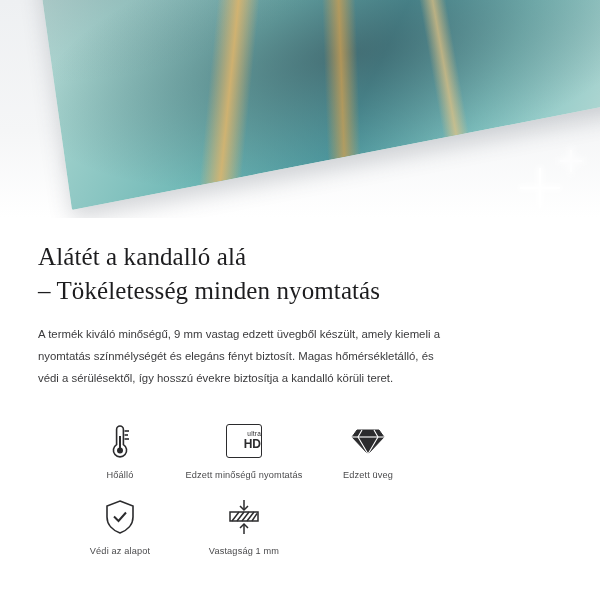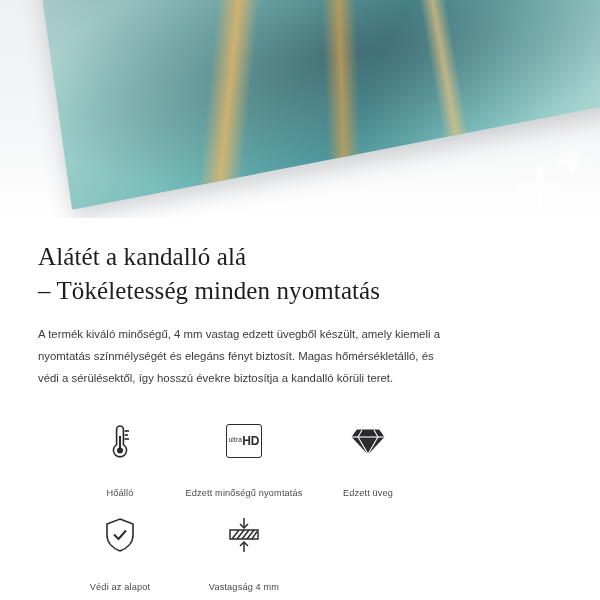--- a/index.html
+++ b/index.html
@@ -148,33 +148,33 @@
     text-align: center;
   }
   .feature-icon {
     height: 46px;
     display: flex;
     align-items: center;
     justify-content: center;
     color: #2b2b2d;
   }
   .feature-label {
-    margin-top: 24px;
+    margin-top: 6px;
     font-size: 9.2px;
     color: #4a4a4c;
     letter-spacing: .15px;
   }
   .ultrahd-box {
     width: 34px;
     height: 32px;
     border: 1.6px solid #2b2b2d;
     border-radius: 3px;
     display: flex;
-    flex-direction: row;
-    align-items: center;
+    flex-direction: column;
+    align-items: flex-end;
     justify-content: center;
     line-height: 1;
   }
   .ultrahd-box .u {
     font-size: 6.5px;
     letter-spacing: .2px;
     color: #2b2b2d;
   }
   .ultrahd-box .hd {
     font-size: 12px;
@@ -197,21 +197,21 @@
     </div>
     <span class="sparkle s1"></span>
     <span class="sparkle s2"></span>
   </div>
 
   <div class="content">
     <h1 class="headline">
       <span>Alátét a kandalló alá</span>
       <span class="line2">– Tökéletesség minden nyomtatás</span>
     </h1>
-    <p class="body-copy">A termék kiváló minőségű, 4 mm vastag edzett üvegből készült, amely kiemeli a nyomtatás színmélységét és elegáns fényt biztosít. Magas hőmérsékletálló, és védi a sérülésektől, így hosszú évekre biztosítja a kandalló körüli teret.</p>
+    <p class="body-copy">A termék kiváló minőségű, 9 mm vastag edzett üvegből készült, amely kiemeli a nyomtatás színmélységét és elegáns fényt biztosít. Magas hőmérsékletálló, és védi a sérülésektől, így hosszú évekre biztosítja a kandalló körüli teret.</p>
 
     <div class="features">
 
       <div class="feature">
         <div class="feature-icon">
           <svg width="26" height="40" viewBox="0 0 26 40" fill="none" stroke="#2b2b2d" stroke-width="1.6">
             <path d="M13 5a3.4 3.4 0 0 1 3.4 3.4v15.2a6.6 6.6 0 1 1-6.8 0V8.4A3.4 3.4 0 0 1 13 5z"></path>
             <line x1="17.5" y1="10" x2="22" y2="10"></line>
             <line x1="17.5" y1="14" x2="21" y2="14"></line>
             <line x1="17.5" y1="18" x2="22" y2="18"></line>
@@ -263,18 +263,18 @@
             <rect x="4" y="14" width="28" height="9" stroke-width="1.5"></rect>
             <line x1="6" y1="23" x2="13" y2="14"></line>
             <line x1="11" y1="23" x2="18" y2="14"></line>
             <line x1="16" y1="23" x2="23" y2="14"></line>
             <line x1="21" y1="23" x2="28" y2="14"></line>
             <line x1="26" y1="23" x2="31" y2="15.5"></line>
             <line x1="18" y1="36" x2="18" y2="27"></line>
             <polyline points="14,30 18,26 22,30"></polyline>
           </svg>
         </div>
-        <div class="feature-label">Vastagság 4 mm</div>
+        <div class="feature-label">Vastagság 1 mm</div>
       </div>
 
     </div>
   </div>
 </div>
 
 </body></html>

